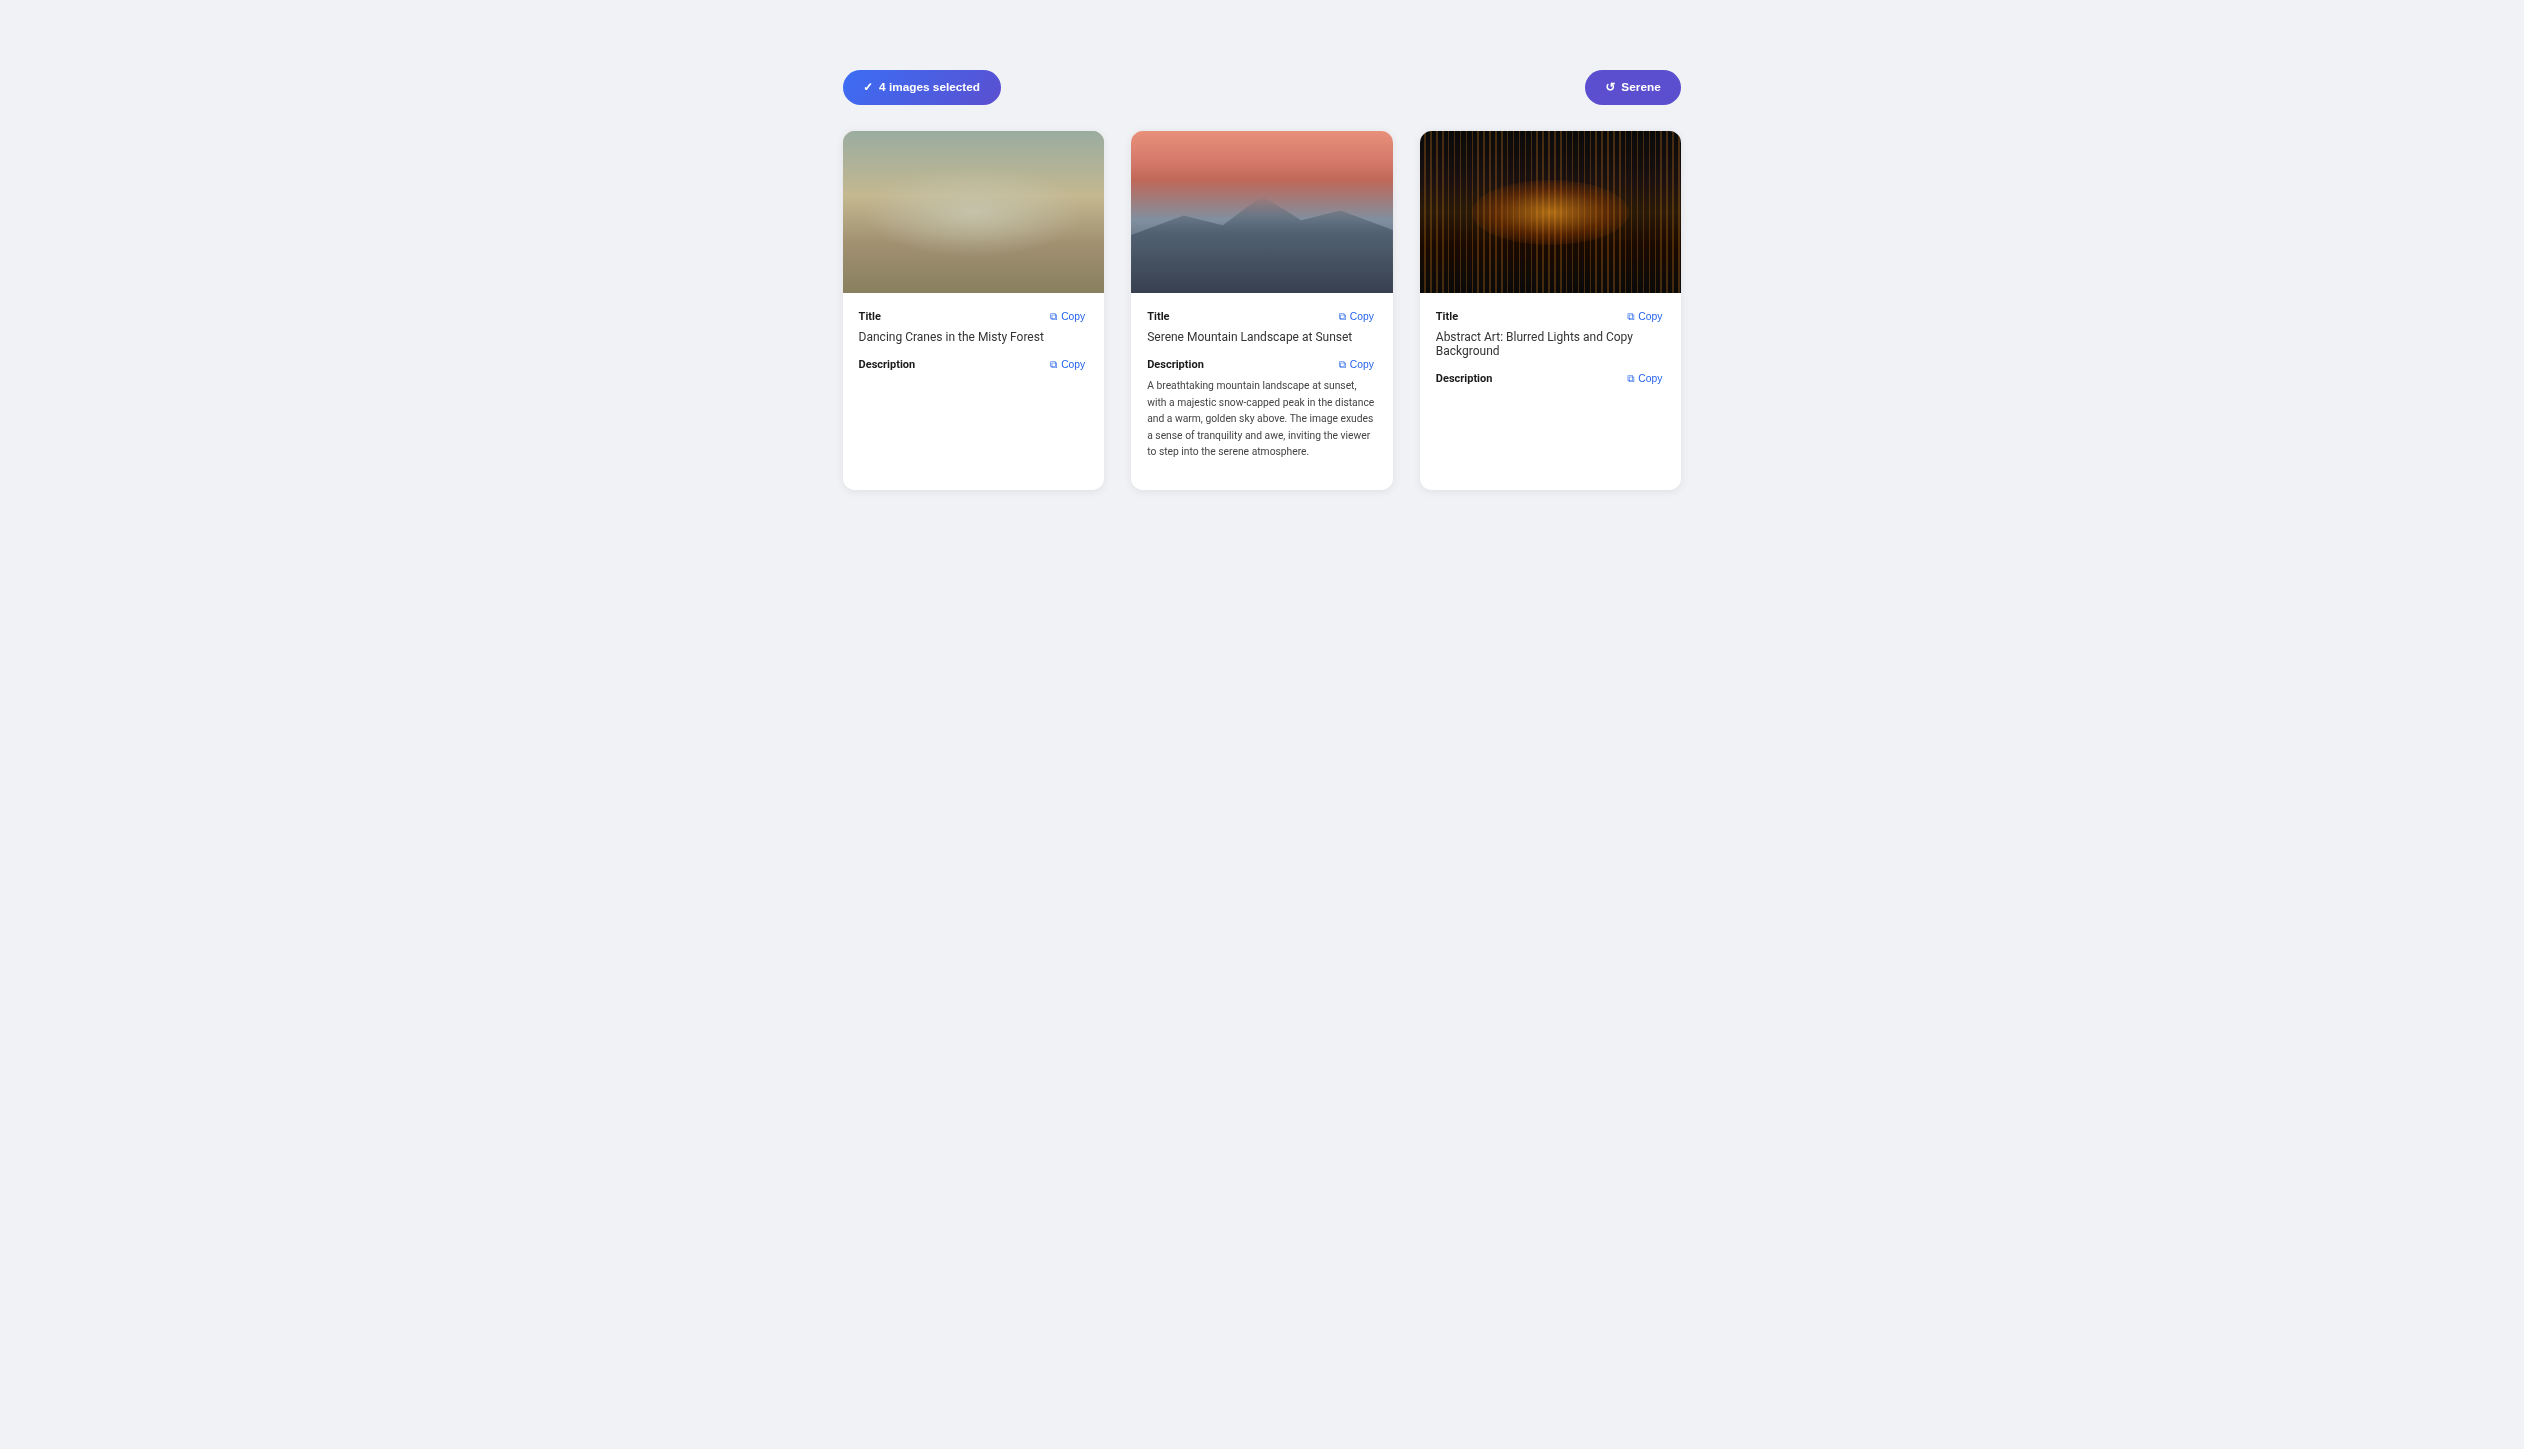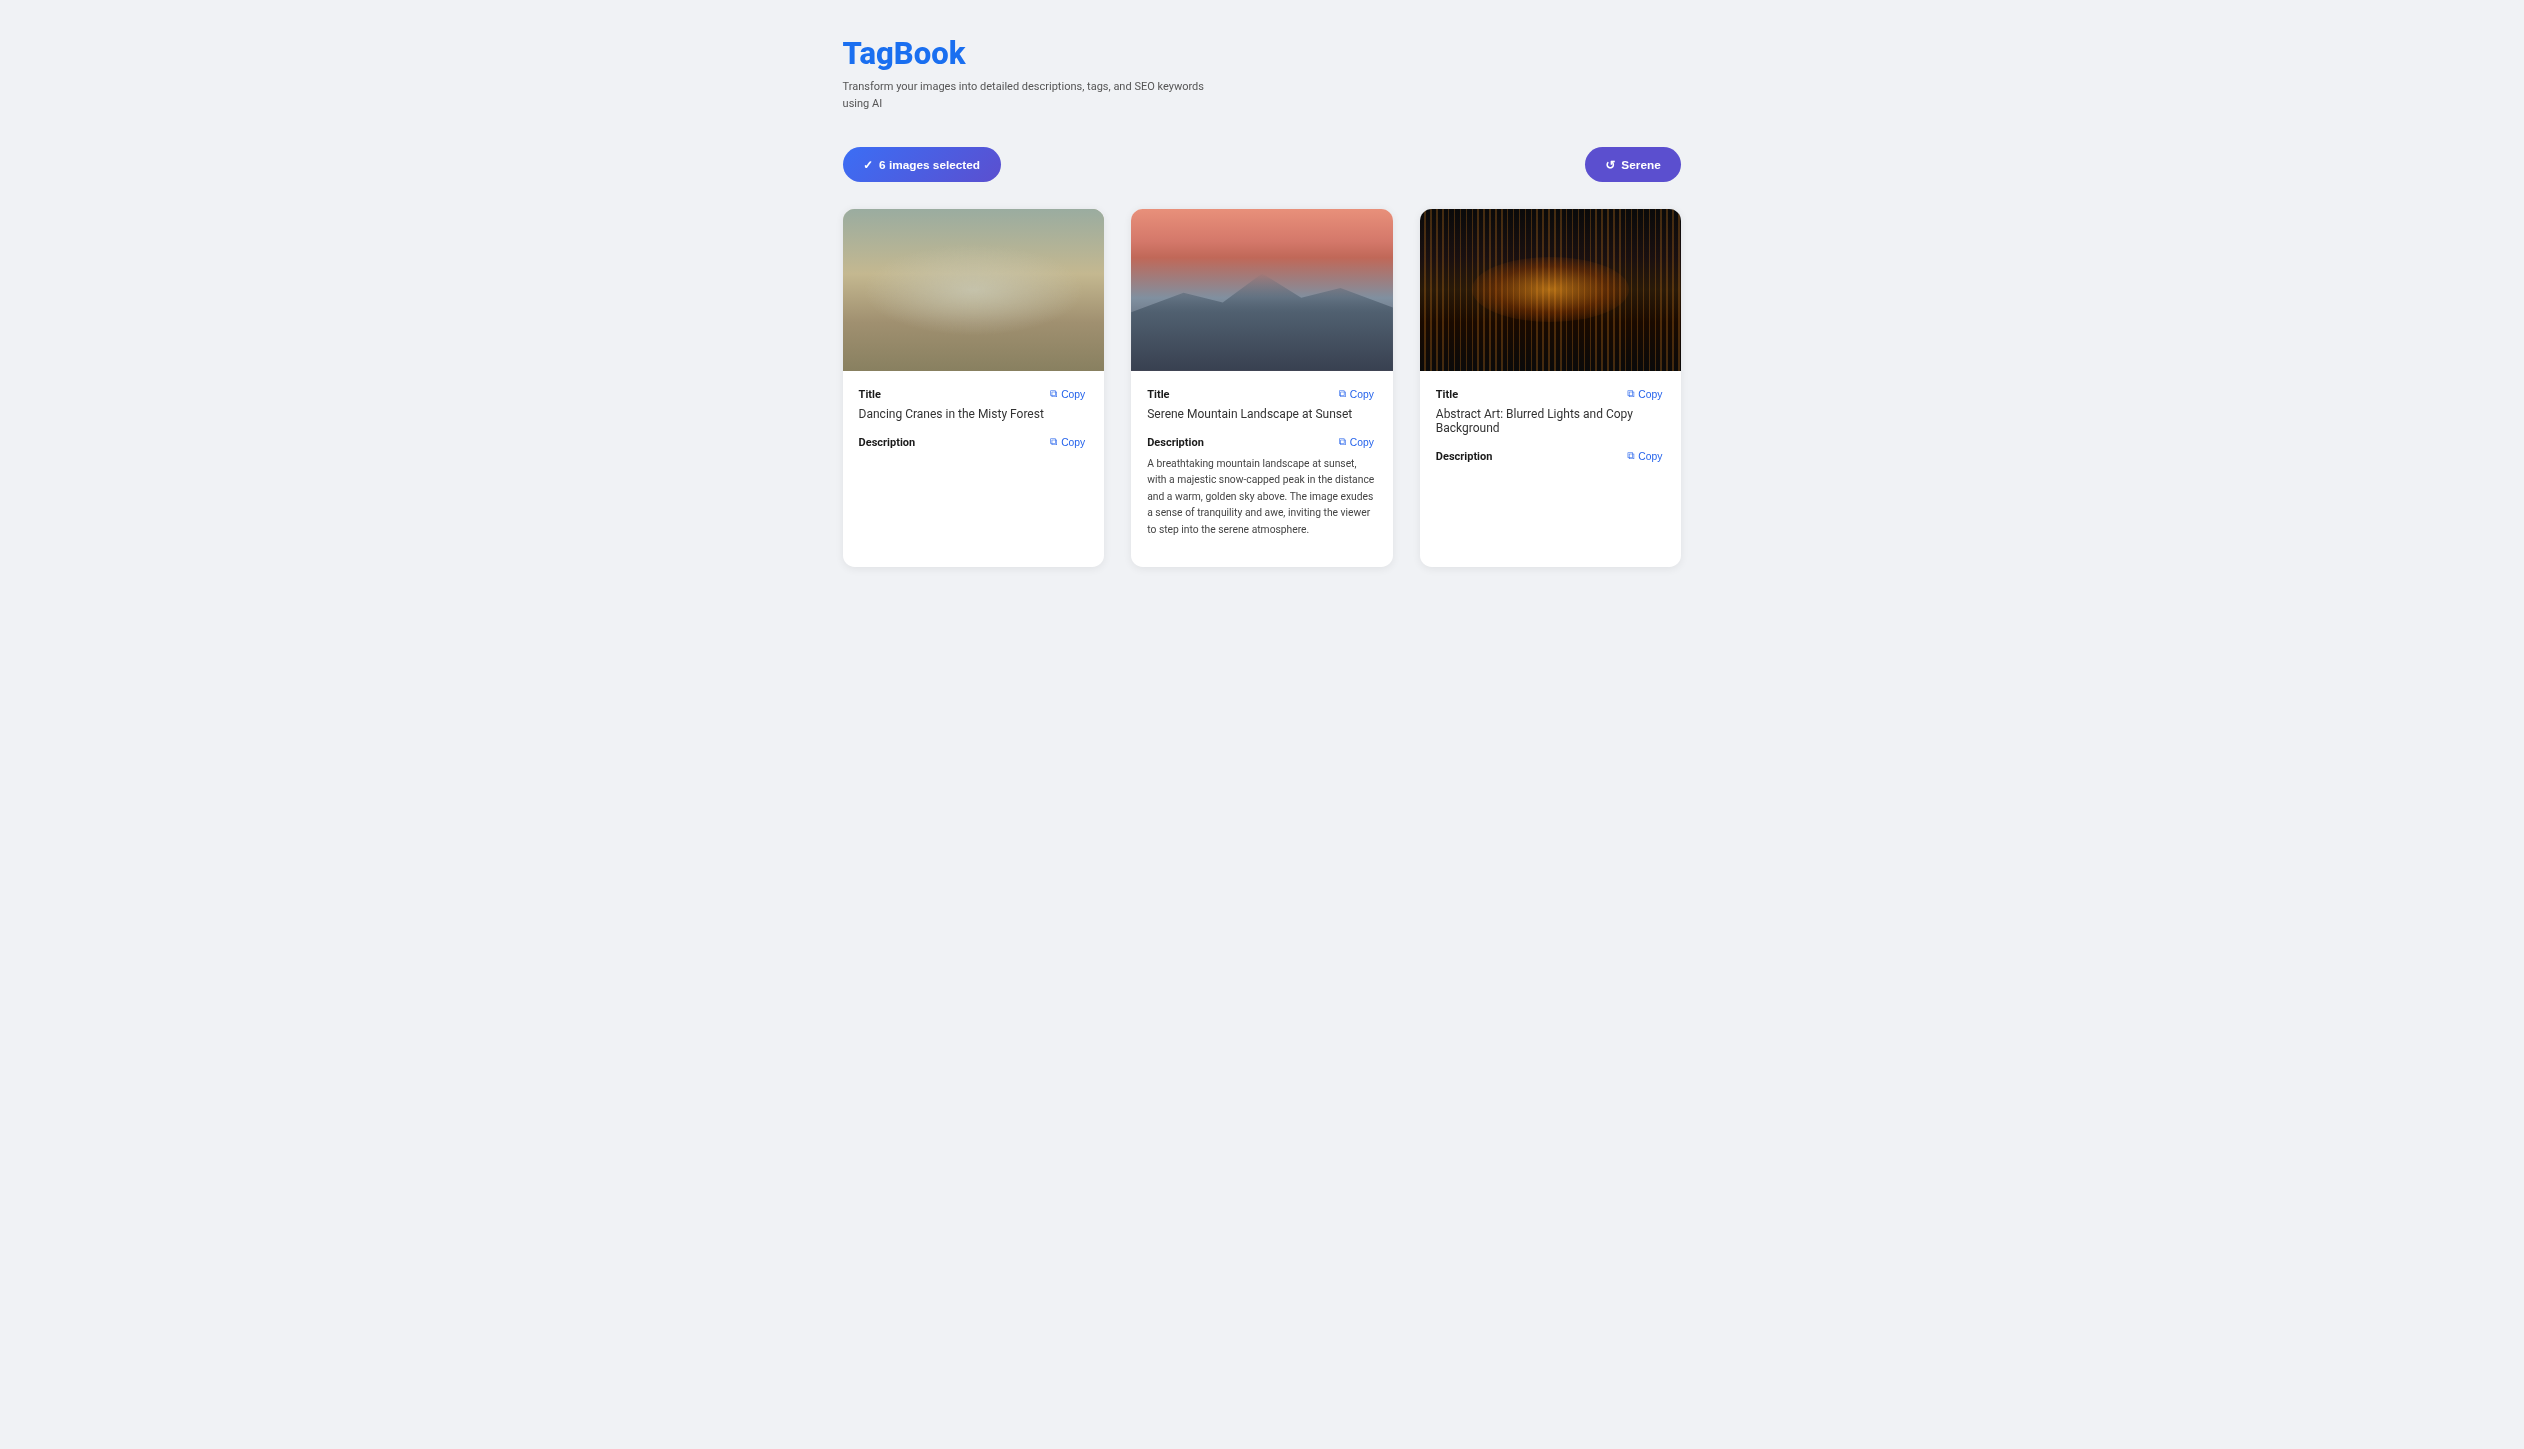--- a/index.html
+++ b/index.html
@@ -174,29 +174,25 @@
     .section-title-value {
       font-size: 12px;
       color: #333;
       font-weight: 400;
     }
   </style>
 </head>
 <body>
 
 <div class="page-container">
-  <div class="header">
-    <h1 class="app-title">TagBook</h1>
-    <p class="app-subtitle">Transform your images into detailed descriptions, tags, and SEO keywords using AI</p>
-  </div>
 
   <div class="toolbar">
     <button class="images-selected-btn">
       <span class="checkmark-icon">✓</span>
-      <span>6 images selected</span>
+      <span>4 images selected</span>
     </button>
     <button class="history-btn">
       <span style="font-size:11.8px;">↺</span>
       <span>Serene</span>
     </button>
   </div>
 
   <div class="cards-grid">
 
     <div class="card">

